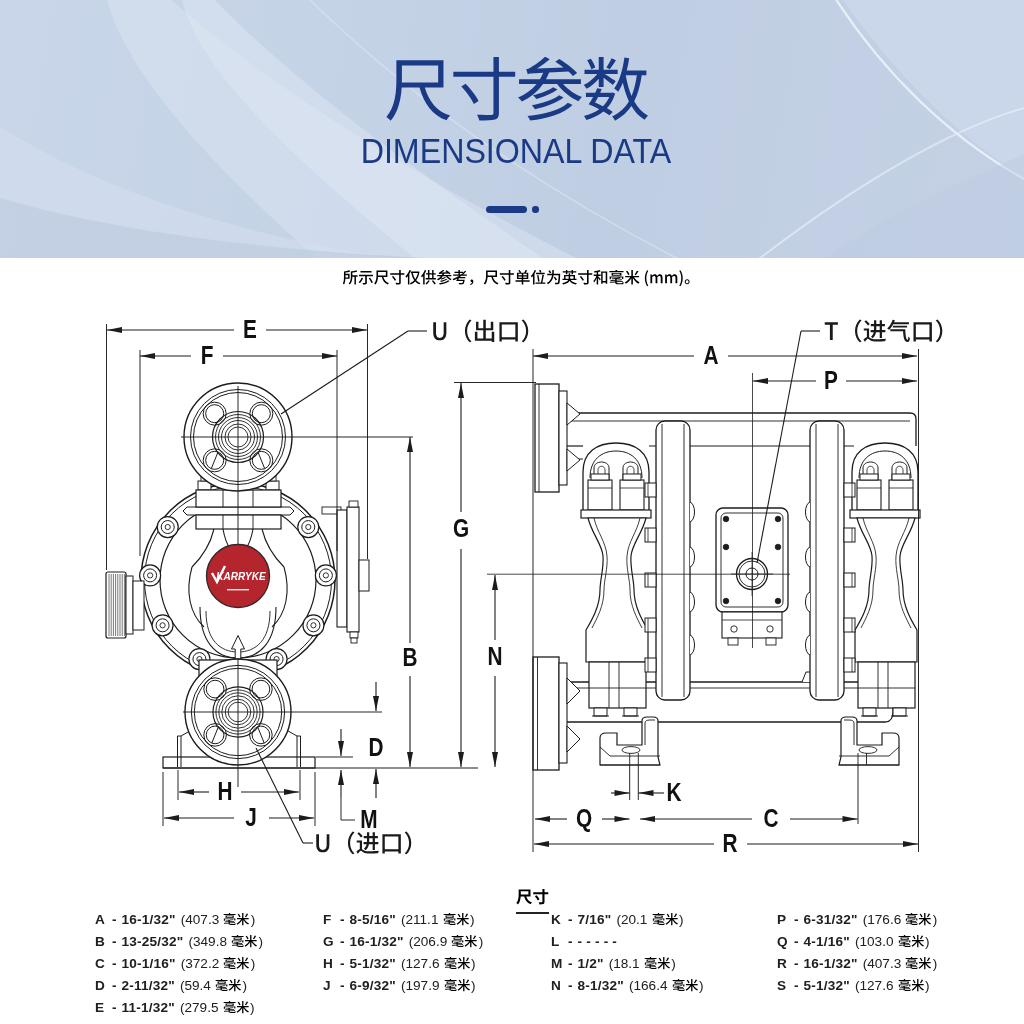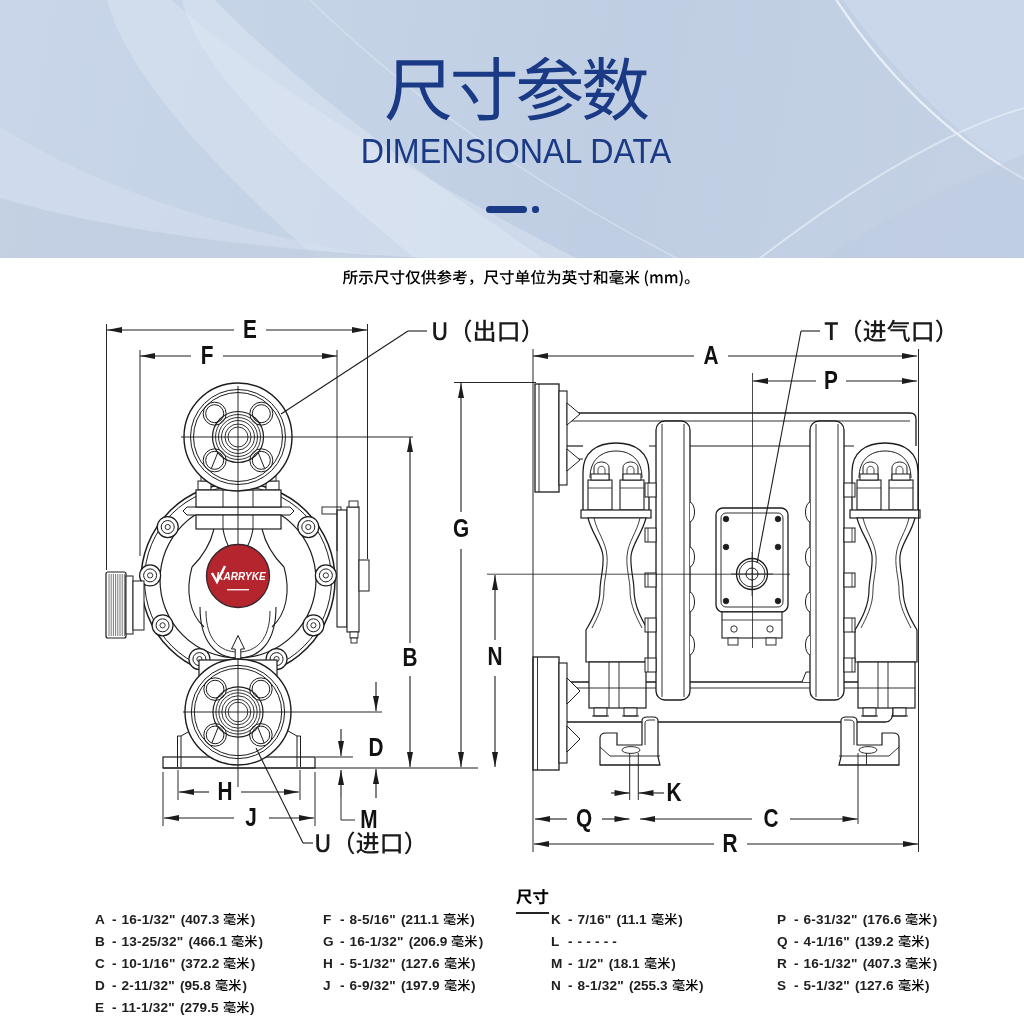--- a/index.html
+++ b/index.html
@@ -32,21 +32,21 @@
            fill:#111; transform-box:fill-box; transform:scaleX(0.8); transform-origin:center; }
 
   
   .dim-table { position:absolute; left:0; top:0; width:1024px; height:1024px; pointer-events:none; }
   .tbl-title { position:absolute; left:516px; top:889px; border-bottom:2px solid #222; padding-bottom:1px; }
   .tcol { position:absolute; top:909px; }
   .trow { height:22px; line-height:22px; white-space:nowrap; font-size:13.6px; color:#202020; }
   .tl { display:inline-block; min-width:13px; font-weight:700; letter-spacing:0.5px; }
   .tdash { display:inline-block; margin:0 5px 0 4px; font-weight:700; }
   .tin { font-weight:700; letter-spacing:0.2px; }
-  .tmm { margin-left:5px; font-weight:700; }
+  .tmm { margin-left:5px; font-weight:400; }
   .cjkil { vertical-align:-2.5px; margin:0 1px 0 3px; }
 </style>
 </head>
 <body>
 
 <div class="page">
 
   <svg class="glyphdefs" aria-hidden="true">
       <defs>
         <path id="cgR0" d="M0.548 -0.401C0.48 -0.353 0.353 -0.308 0.254 -0.284C0.272 -0.269 0.291 -0.247 0.302 -0.231C0.404 -0.26 0.53 -0.31 0.61 -0.368ZM0.635 -0.284C0.547 -0.219 0.381 -0.166 0.239 -0.14C0.254 -0.124 0.272 -0.1 0.282 -0.082C0.433 -0.115 0.598 -0.174 0.698 -0.253ZM0.761 -0.177C0.649 -0.069 0.422 -0.008 0.176 0.017C0.191 0.034 0.205 0.062 0.213 0.082C0.47 0.05 0.703 -0.018 0.829 -0.144ZM0.179 -0.591C0.202 -0.599 0.233 -0.602 0.404 -0.611C0.39 -0.578 0.374 -0.547 0.356 -0.517H0.053V-0.45H0.307C0.237 -0.365 0.145 -0.299 0.039 -0.253C0.056 -0.239 0.085 -0.209 0.096 -0.194C0.216 -0.254 0.322 -0.338 0.401 -0.45H0.606C0.681 -0.345 0.801 -0.25 0.915 -0.199C0.926 -0.218 0.95 -0.246 0.966 -0.261C0.867 -0.298 0.761 -0.37 0.691 -0.45H0.95V-0.517H0.443C0.46 -0.548 0.476 -0.581 0.489 -0.615L0.769 -0.628C0.795 -0.605 0.817 -0.583 0.833 -0.564L0.895 -0.609C0.84 -0.67 0.728 -0.754 0.637 -0.81L0.579 -0.771C0.617 -0.746 0.659 -0.717 0.699 -0.686L0.312 -0.672C0.375 -0.71 0.439 -0.757 0.499 -0.808L0.431 -0.845C0.359 -0.775 0.26 -0.71 0.228 -0.693C0.2 -0.676 0.177 -0.665 0.157 -0.663C0.165 -0.643 0.175 -0.607 0.179 -0.591Z"></path>
@@ -547,29 +547,29 @@
           <use href="#cgB1" x="0.0000"></use>
           <use href="#cgB0" x="1.0000"></use>
         </svg><span class="sr">尺寸</span>
     </div>
     <span class="sr">毫米</span>
     <div class="tcol" style="left:95px">
         <div class="trow"><span class="tl">A</span><span class="tdash">-</span><span class="tin">16-1/32"</span><span class="tmm"><span>(</span><span>407.3</span> <svg class="cjkil" width="26.4" height="14.0" viewBox="0 -0.84 2.0000 1.06" aria-hidden="true">
               <use href="#cgM19" x="0.0000"></use>
               <use href="#cgM22" x="1.0000"></use>
             </svg><span>)</span></span></div>
-        <div class="trow"><span class="tl">B</span><span class="tdash">-</span><span class="tin">13-25/32"</span><span class="tmm"><span>(</span><span>466.1</span> <svg class="cjkil" width="26.4" height="14.0" viewBox="0 -0.84 2.0000 1.06" aria-hidden="true">
+        <div class="trow"><span class="tl">B</span><span class="tdash">-</span><span class="tin">13-25/32"</span><span class="tmm"><span>(</span><span>349.8</span> <svg class="cjkil" width="26.4" height="14.0" viewBox="0 -0.84 2.0000 1.06" aria-hidden="true">
               <use href="#cgM19" x="0.0000"></use>
               <use href="#cgM22" x="1.0000"></use>
             </svg><span>)</span></span></div>
         <div class="trow"><span class="tl">C</span><span class="tdash">-</span><span class="tin">10-1/16"</span><span class="tmm"><span>(</span><span>372.2</span> <svg class="cjkil" width="26.4" height="14.0" viewBox="0 -0.84 2.0000 1.06" aria-hidden="true">
               <use href="#cgM19" x="0.0000"></use>
               <use href="#cgM22" x="1.0000"></use>
             </svg><span>)</span></span></div>
-        <div class="trow"><span class="tl">D</span><span class="tdash">-</span><span class="tin">2-11/32"</span><span class="tmm"><span>(</span><span>95.8</span> <svg class="cjkil" width="26.4" height="14.0" viewBox="0 -0.84 2.0000 1.06" aria-hidden="true">
+        <div class="trow"><span class="tl">D</span><span class="tdash">-</span><span class="tin">2-11/32"</span><span class="tmm"><span>(</span><span>59.4</span> <svg class="cjkil" width="26.4" height="14.0" viewBox="0 -0.84 2.0000 1.06" aria-hidden="true">
               <use href="#cgM19" x="0.0000"></use>
               <use href="#cgM22" x="1.0000"></use>
             </svg><span>)</span></span></div>
         <div class="trow"><span class="tl">E</span><span class="tdash">-</span><span class="tin">11-1/32"</span><span class="tmm"><span>(</span><span>279.5</span> <svg class="cjkil" width="26.4" height="14.0" viewBox="0 -0.84 2.0000 1.06" aria-hidden="true">
               <use href="#cgM19" x="0.0000"></use>
               <use href="#cgM22" x="1.0000"></use>
             </svg><span>)</span></span></div>
       </div>
       <div class="tcol" style="left:323px">
         <div class="trow"><span class="tl">F</span><span class="tdash">-</span><span class="tin">8-5/16"</span><span class="tmm"><span>(</span><span>211.1</span> <svg class="cjkil" width="26.4" height="14.0" viewBox="0 -0.84 2.0000 1.06" aria-hidden="true">
@@ -583,40 +583,40 @@
         <div class="trow"><span class="tl">H</span><span class="tdash">-</span><span class="tin">5-1/32"</span><span class="tmm"><span>(</span><span>127.6</span> <svg class="cjkil" width="26.4" height="14.0" viewBox="0 -0.84 2.0000 1.06" aria-hidden="true">
               <use href="#cgM19" x="0.0000"></use>
               <use href="#cgM22" x="1.0000"></use>
             </svg><span>)</span></span></div>
         <div class="trow"><span class="tl">J</span><span class="tdash">-</span><span class="tin">6-9/32"</span><span class="tmm"><span>(</span><span>197.9</span> <svg class="cjkil" width="26.4" height="14.0" viewBox="0 -0.84 2.0000 1.06" aria-hidden="true">
               <use href="#cgM19" x="0.0000"></use>
               <use href="#cgM22" x="1.0000"></use>
             </svg><span>)</span></span></div>
       </div>
       <div class="tcol" style="left:551px">
-        <div class="trow"><span class="tl">K</span><span class="tdash">-</span><span class="tin">7/16"</span><span class="tmm"><span>(</span><span>11.1</span> <svg class="cjkil" width="26.4" height="14.0" viewBox="0 -0.84 2.0000 1.06" aria-hidden="true">
+        <div class="trow"><span class="tl">K</span><span class="tdash">-</span><span class="tin">7/16"</span><span class="tmm"><span>(</span><span>20.1</span> <svg class="cjkil" width="26.4" height="14.0" viewBox="0 -0.84 2.0000 1.06" aria-hidden="true">
               <use href="#cgM19" x="0.0000"></use>
               <use href="#cgM22" x="1.0000"></use>
             </svg><span>)</span></span></div>
         <div class="trow"><span class="tl">L</span><span class="tdash">-</span><span class="tin">- - - - -</span></div>
         <div class="trow"><span class="tl">M</span><span class="tdash">-</span><span class="tin">1/2"</span><span class="tmm"><span>(</span><span>18.1</span> <svg class="cjkil" width="26.4" height="14.0" viewBox="0 -0.84 2.0000 1.06" aria-hidden="true">
               <use href="#cgM19" x="0.0000"></use>
               <use href="#cgM22" x="1.0000"></use>
             </svg><span>)</span></span></div>
-        <div class="trow"><span class="tl">N</span><span class="tdash">-</span><span class="tin">8-1/32"</span><span class="tmm"><span>(</span><span>255.3</span> <svg class="cjkil" width="26.4" height="14.0" viewBox="0 -0.84 2.0000 1.06" aria-hidden="true">
+        <div class="trow"><span class="tl">N</span><span class="tdash">-</span><span class="tin">8-1/32"</span><span class="tmm"><span>(</span><span>166.4</span> <svg class="cjkil" width="26.4" height="14.0" viewBox="0 -0.84 2.0000 1.06" aria-hidden="true">
               <use href="#cgM19" x="0.0000"></use>
               <use href="#cgM22" x="1.0000"></use>
             </svg><span>)</span></span></div>
       </div>
       <div class="tcol" style="left:777px">
         <div class="trow"><span class="tl">P</span><span class="tdash">-</span><span class="tin">6-31/32"</span><span class="tmm"><span>(</span><span>176.6</span> <svg class="cjkil" width="26.4" height="14.0" viewBox="0 -0.84 2.0000 1.06" aria-hidden="true">
               <use href="#cgM19" x="0.0000"></use>
               <use href="#cgM22" x="1.0000"></use>
             </svg><span>)</span></span></div>
-        <div class="trow"><span class="tl">Q</span><span class="tdash">-</span><span class="tin">4-1/16"</span><span class="tmm"><span>(</span><span>139.2</span> <svg class="cjkil" width="26.4" height="14.0" viewBox="0 -0.84 2.0000 1.06" aria-hidden="true">
+        <div class="trow"><span class="tl">Q</span><span class="tdash">-</span><span class="tin">4-1/16"</span><span class="tmm"><span>(</span><span>103.0</span> <svg class="cjkil" width="26.4" height="14.0" viewBox="0 -0.84 2.0000 1.06" aria-hidden="true">
               <use href="#cgM19" x="0.0000"></use>
               <use href="#cgM22" x="1.0000"></use>
             </svg><span>)</span></span></div>
         <div class="trow"><span class="tl">R</span><span class="tdash">-</span><span class="tin">16-1/32"</span><span class="tmm"><span>(</span><span>407.3</span> <svg class="cjkil" width="26.4" height="14.0" viewBox="0 -0.84 2.0000 1.06" aria-hidden="true">
               <use href="#cgM19" x="0.0000"></use>
               <use href="#cgM22" x="1.0000"></use>
             </svg><span>)</span></span></div>
         <div class="trow"><span class="tl">S</span><span class="tdash">-</span><span class="tin">5-1/32"</span><span class="tmm"><span>(</span><span>127.6</span> <svg class="cjkil" width="26.4" height="14.0" viewBox="0 -0.84 2.0000 1.06" aria-hidden="true">
               <use href="#cgM19" x="0.0000"></use>
               <use href="#cgM22" x="1.0000"></use>

